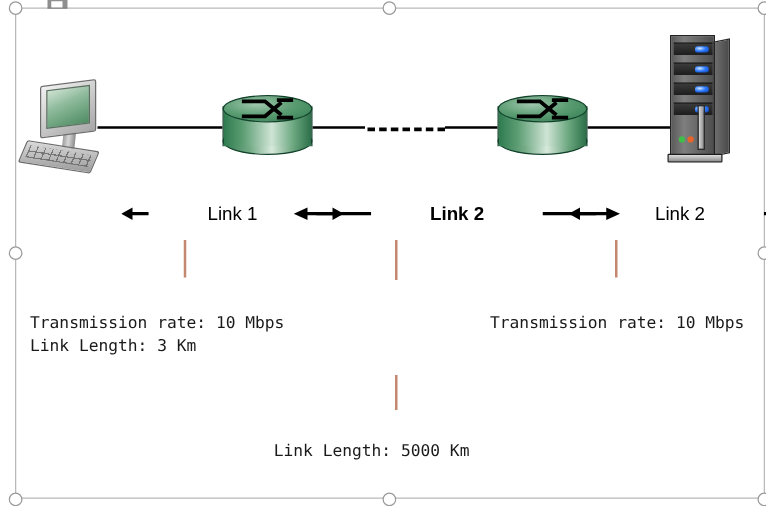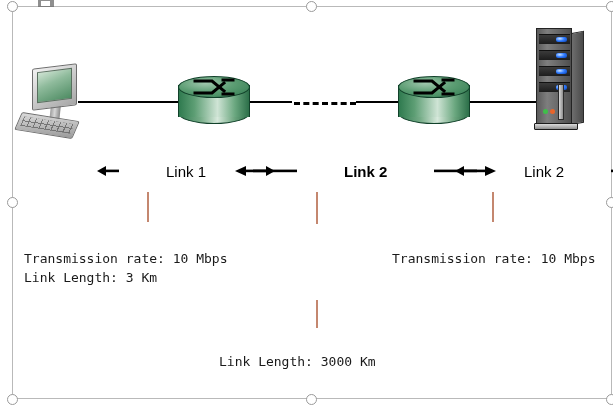--- a/index.html
+++ b/index.html
@@ -368,16 +368,16 @@
   <div class="spec" style="left:24px; top:249px;">
     <div>Transmission rate: 10 Mbps</div>
     <div>Link Length: 3 Km</div>
   </div>
 
   <div class="spec" style="left:392px; top:249px;">
     <div>Transmission rate: 10 Mbps</div>
   </div>
 
   <div class="spec" style="left:219px; top:352px;">
-    <div>Link Length: 3000 Km</div>
+    <div>Link Length: 5000 Km</div>
   </div>
 
 </div>
 
 </body></html>

